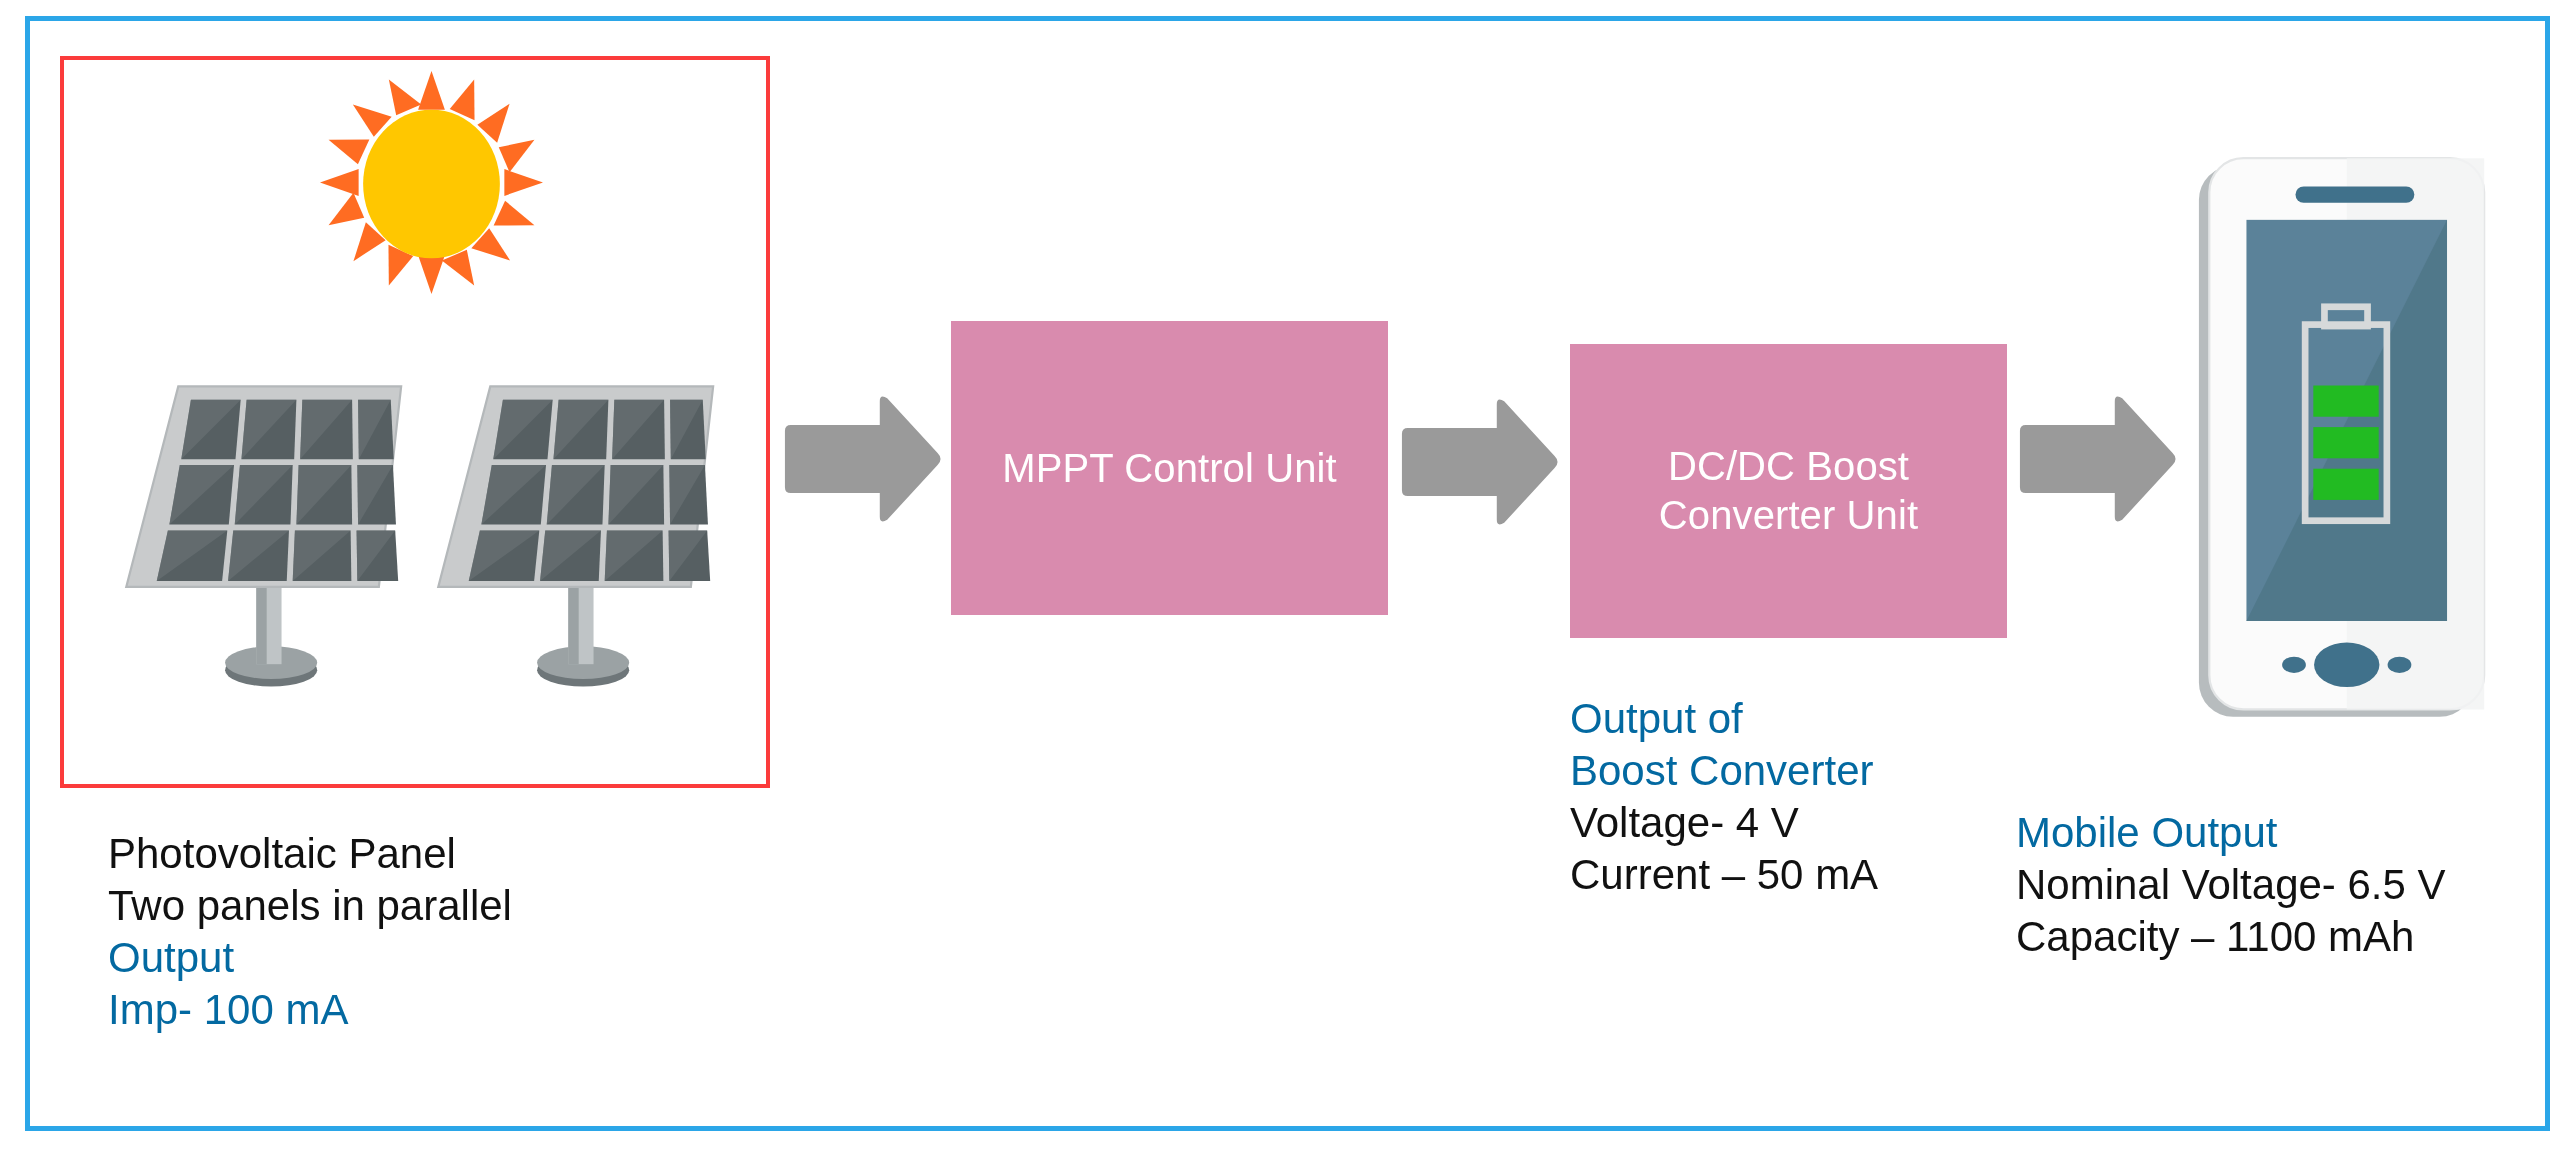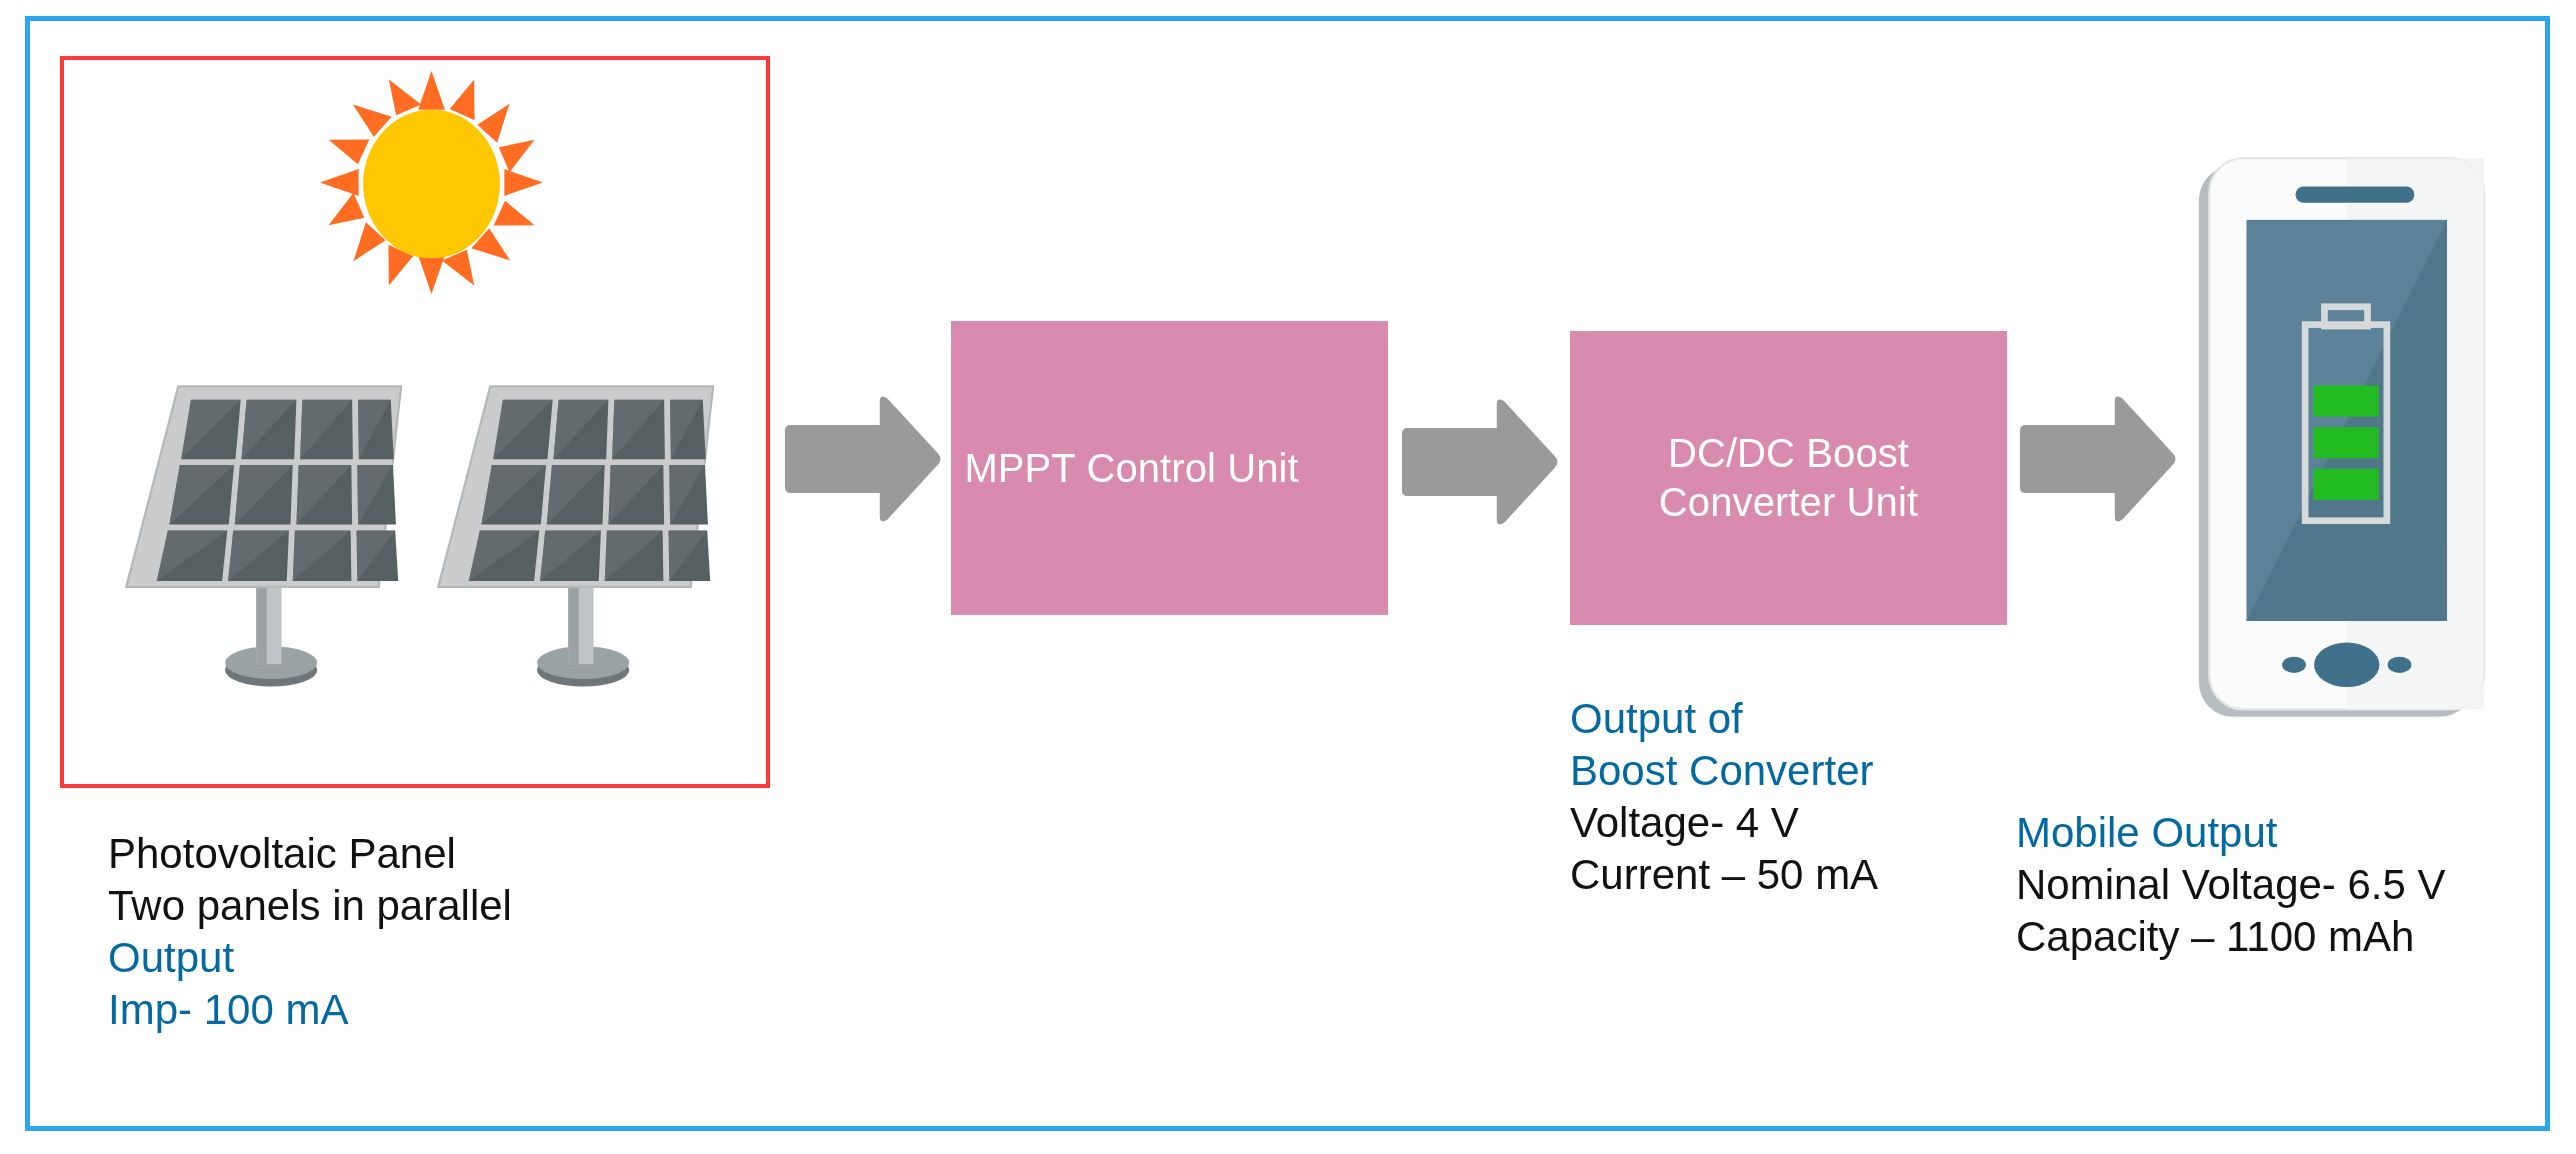--- a/index.html
+++ b/index.html
@@ -52,21 +52,21 @@
   
   .arrow { position: absolute; }
   .arrow svg { display:block; width:100%; height:100%; }
 
   
   .proc-box {
     position: absolute;
     background: #D98BAE;
     display: flex;
     align-items: center;
-    justify-content: flex-start;
+    justify-content: center;
     text-align: center;
   }
   .proc-box .proc-label {
     color: #ffffff;
     font-size: 40px;
     line-height: 1.22;
     font-weight: 400;
     letter-spacing: 0.1px;
     padding: 0 13.4px;
   }
@@ -211,21 +211,21 @@
   <div class="proc-box" style="left:951px; top:321px; width:437px; height:294px;">
     <span class="proc-label">MPPT Control Unit</span>
   </div>
 
   <div class="arrow" style="left:1396px; top:395px; width:166px; height:134px;">
     <svg viewBox="0 0 224 180" xmlns="http://www.w3.org/2000/svg">
       <path d="M8 52 Q8 44 16 44 L136 44 L136 12 Q136 2 146 8 L214 82 Q222 90 214 98 L146 172 Q136 178 136 168 L136 136 L16 136 Q8 136 8 128 Z" fill="#9A9A9A"></path>
     </svg>
   </div>
 
-  <div class="proc-box" style="left:1570px; top:331px; width:437px; height:294px;">
+  <div class="proc-box" style="left:1570px; top:344px; width:437px; height:294px;">
     <span class="proc-label">DC/DC Boost Converter Unit</span>
   </div>
 
   <div class="arrow" style="left:2014px; top:392px; width:166px; height:134px;">
     <svg viewBox="0 0 224 180" xmlns="http://www.w3.org/2000/svg">
       <path d="M8 52 Q8 44 16 44 L136 44 L136 12 Q136 2 146 8 L214 82 Q222 90 214 98 L146 172 Q136 178 136 168 L136 136 L16 136 Q8 136 8 128 Z" fill="#9A9A9A"></path>
     </svg>
   </div>
 
   <div class="phone" style="left:2190px; top:149px; width:312px; height:580px;">

